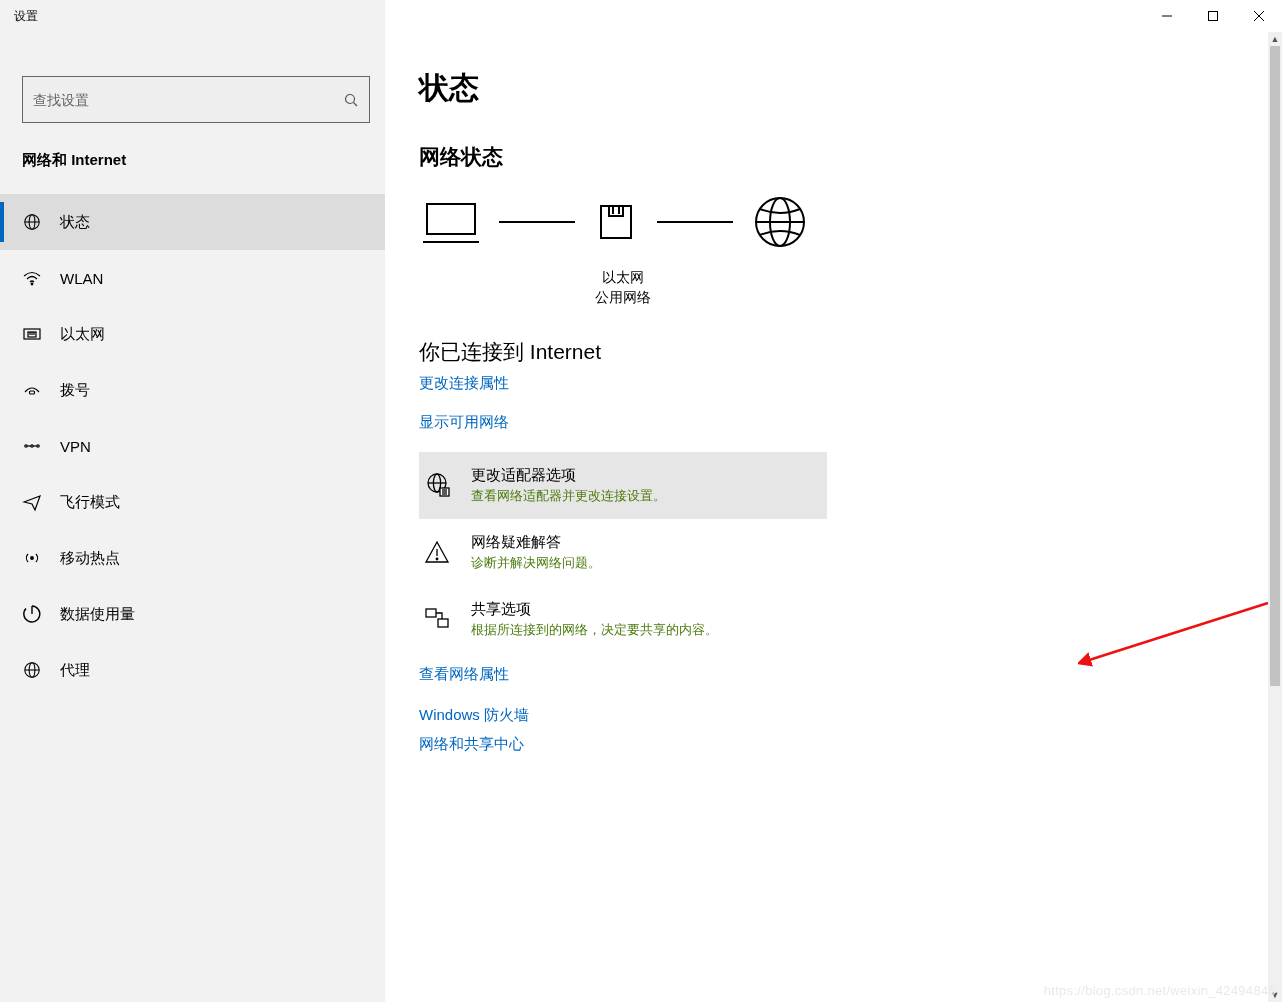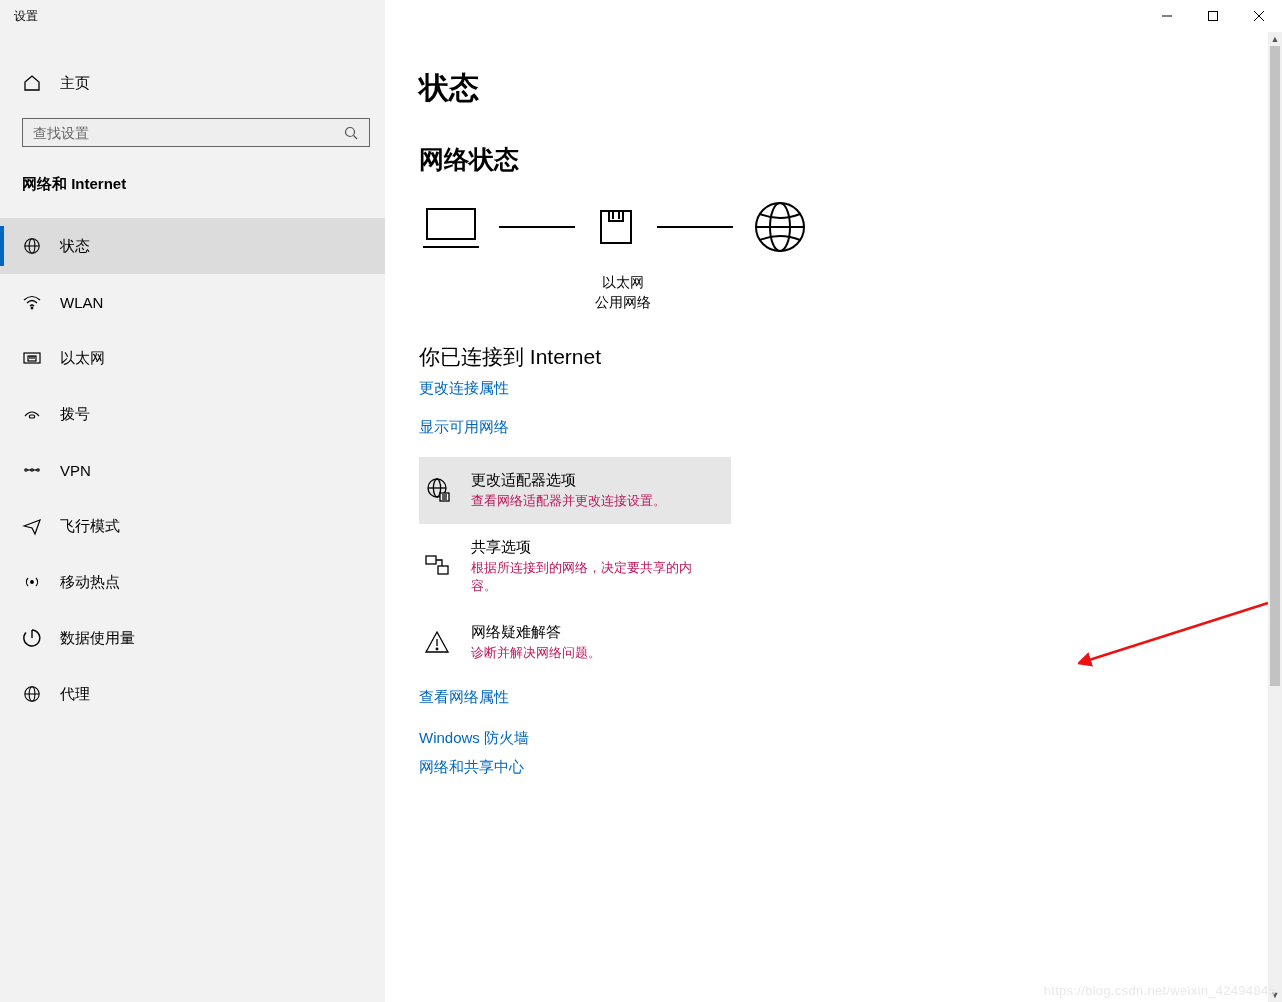--- a/index.html
+++ b/index.html
@@ -56,21 +56,21 @@
     padding: 0 0 0 22px;
     height: 42px;
     font-size: 15px;
   }
   .home-row .icon { width: 20px; height: 20px; display:flex; align-items:center; justify-content:center;}
   .search-wrap {
     padding: 14px 22px 0 22px;
   }
   .searchbox {
     width: 348px;
-    height: 29px;
+    height: 47px;
     border: 1px solid #666;
     background: #eeeeee;
     display: flex;
     align-items: center;
     padding: 0 10px;
     font-size: 14px;
     color: #666;
   }
   .searchbox input {
     flex: 1;
@@ -122,21 +122,21 @@
     background: #fff;
     overflow-y: auto;
     position: relative;
   }
   .page-title {
     font-size: 30px;
     font-weight: 600;
     margin-bottom: 34px;
   }
   .subhead {
-    font-size: 25px;
+    font-size: 21px;
     font-weight: 600;
     margin-bottom: 24px;
   }
   .netdiagram {
     display: flex;
     align-items: center;
     gap: 20px;
     padding-left: 4px;
     margin-bottom: 12px;
   }
@@ -180,33 +180,33 @@
     font-weight: 600;
     margin-top: 40px;
     margin-bottom: 26px;
   }
 
   .setting-item {
     display: flex;
     align-items: center;
     gap: 20px;
     padding: 14px 20px 14px 4px;
-    width: 312px;
+    width: 408px;
   }
   .setting-item.highlight {
     background: #e6e6e6;
   }
   .setting-item .sicon {
     width: 28px; height: 28px;
     display:flex;align-items:center;justify-content:center;
     flex-shrink: 0;
   }
   .setting-item .texts { display:flex;flex-direction:column; }
   .setting-item .title { font-size: 15px; }
-  .setting-item .desc  { font-size: 13px; color: #be185d; margin-top:2px;}
+  .setting-item .desc  { font-size: 13px; color: #4d7c0f; margin-top:2px;}
 
   .bottom-links {
     margin-top: 12px;
     display: flex;
     flex-direction: column;
     gap: 10px;
   }
 
   
   .arrow-anno {
@@ -263,28 +263,20 @@
           <line x1="10" y1="0" x2="0" y2="10" stroke-width="1"></line>
         </svg>
     </div>
   </div>
 </div>
 
 <div class="body-wrap">
 
   <div class="sidebar">
 
-    <div class="home-row">
-      <span class="icon">
-        <svg width="20" height="20" viewBox="0 0 20 20" fill="none" stroke="#000" stroke-width="1.3">
-          <path d="M3 9 L10 3 L17 9 V17 H3 Z"></path>
-        </svg>
-      </span>
-      <span>主页</span>
-    </div>
 
     <div class="search-wrap">
       <div class="searchbox">
         <input placeholder="查找设置" style="">
         <span class="sicon">
           <svg width="14" height="14" viewBox="0 0 14 14" fill="none" stroke="#555" stroke-width="1.2">
             <circle cx="6" cy="6" r="4.5"></circle>
               <line x1="9.5" y1="9.5" x2="13" y2="13"></line>
           </svg>
         </span>
@@ -456,42 +448,42 @@
       </span>
       <div class="texts">
         <span class="title">更改适配器选项</span>
         <span class="desc">查看网络适配器并更改连接设置。</span>
       </div>
     </div>
 
     <div class="setting-item">
       <span class="sicon">
         <svg width="26" height="26" viewBox="0 0 26 26" fill="none" stroke="#000" stroke-width="1.3">
+          <path d="M13 3 L24 23 H2 Z"></path>
+            <line x1="13" y1="10" x2="13" y2="17"></line>
+            <circle cx="13" cy="20" r="0.8" fill="#000"></circle>
+        </svg>
+      </span>
+      <div class="texts">
+        <span class="title">网络疑难解答</span>
+        <span class="desc">诊断并解决网络问题。</span>
+      </div>
+    </div>
+
+    <div class="setting-item">
+      <span class="sicon">
+        <svg width="26" height="26" viewBox="0 0 26 26" fill="none" stroke="#000" stroke-width="1.3">
           <rect x="2" y="3" width="10" height="8"></rect>
             <rect x="14" y="13" width="10" height="8"></rect>
             <path d="M12 7 H18 V13"></path>
         </svg>
       </span>
       <div class="texts">
         <span class="title">共享选项</span>
         <span class="desc">根据所连接到的网络，决定要共享的内容。</span>
-      </div>
-    </div>
-
-    <div class="setting-item">
-      <span class="sicon">
-        <svg width="26" height="26" viewBox="0 0 26 26" fill="none" stroke="#000" stroke-width="1.3">
-          <path d="M13 3 L24 23 H2 Z"></path>
-            <line x1="13" y1="10" x2="13" y2="17"></line>
-            <circle cx="13" cy="20" r="0.8" fill="#000"></circle>
-        </svg>
-      </span>
-      <div class="texts">
-        <span class="title">网络疑难解答</span>
-        <span class="desc">诊断并解决网络问题。</span>
       </div>
     </div>
 
     <div class="bottom-links">
       <a class="link" style="margin-bottom:12px">查看网络属性</a>
       <a class="link" style="margin-bottom:0">Windows 防火墙</a>
       <a class="link" style="margin-bottom:0">网络和共享中心</a>
     </div>
 
     

